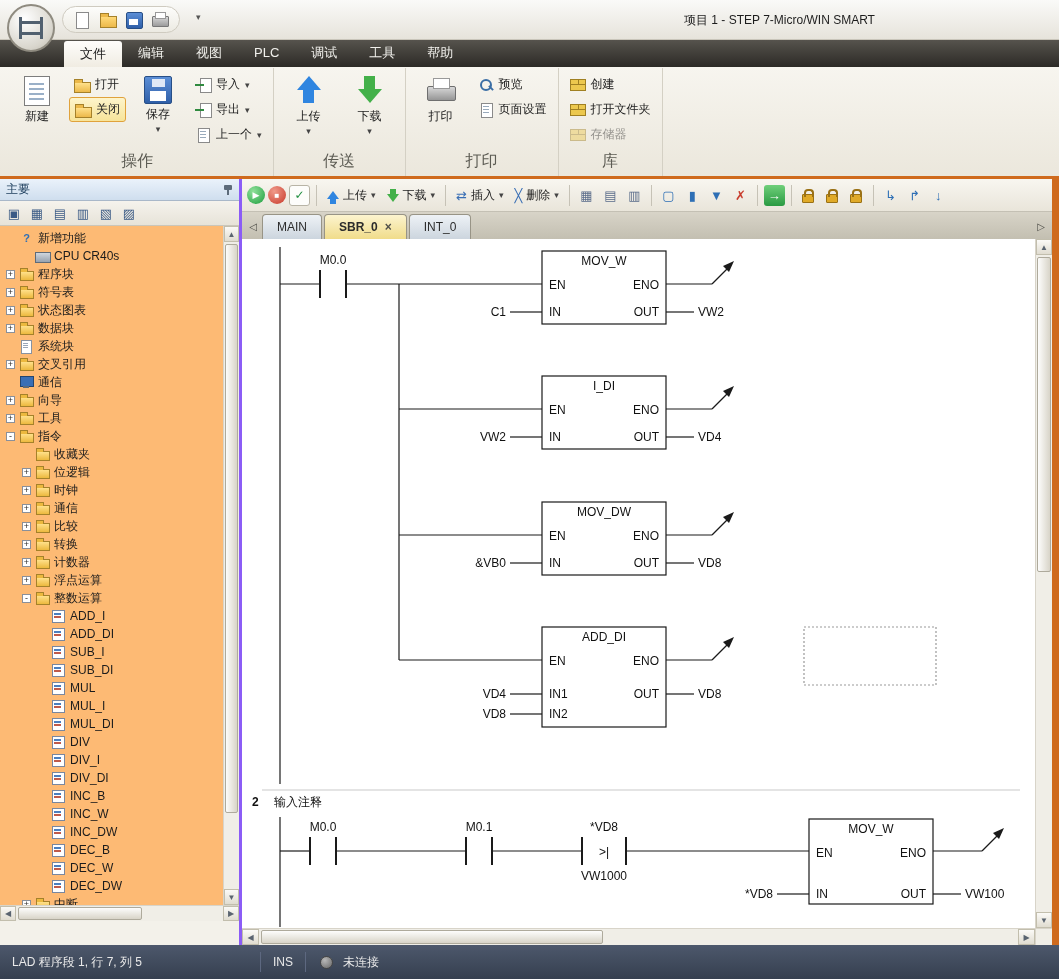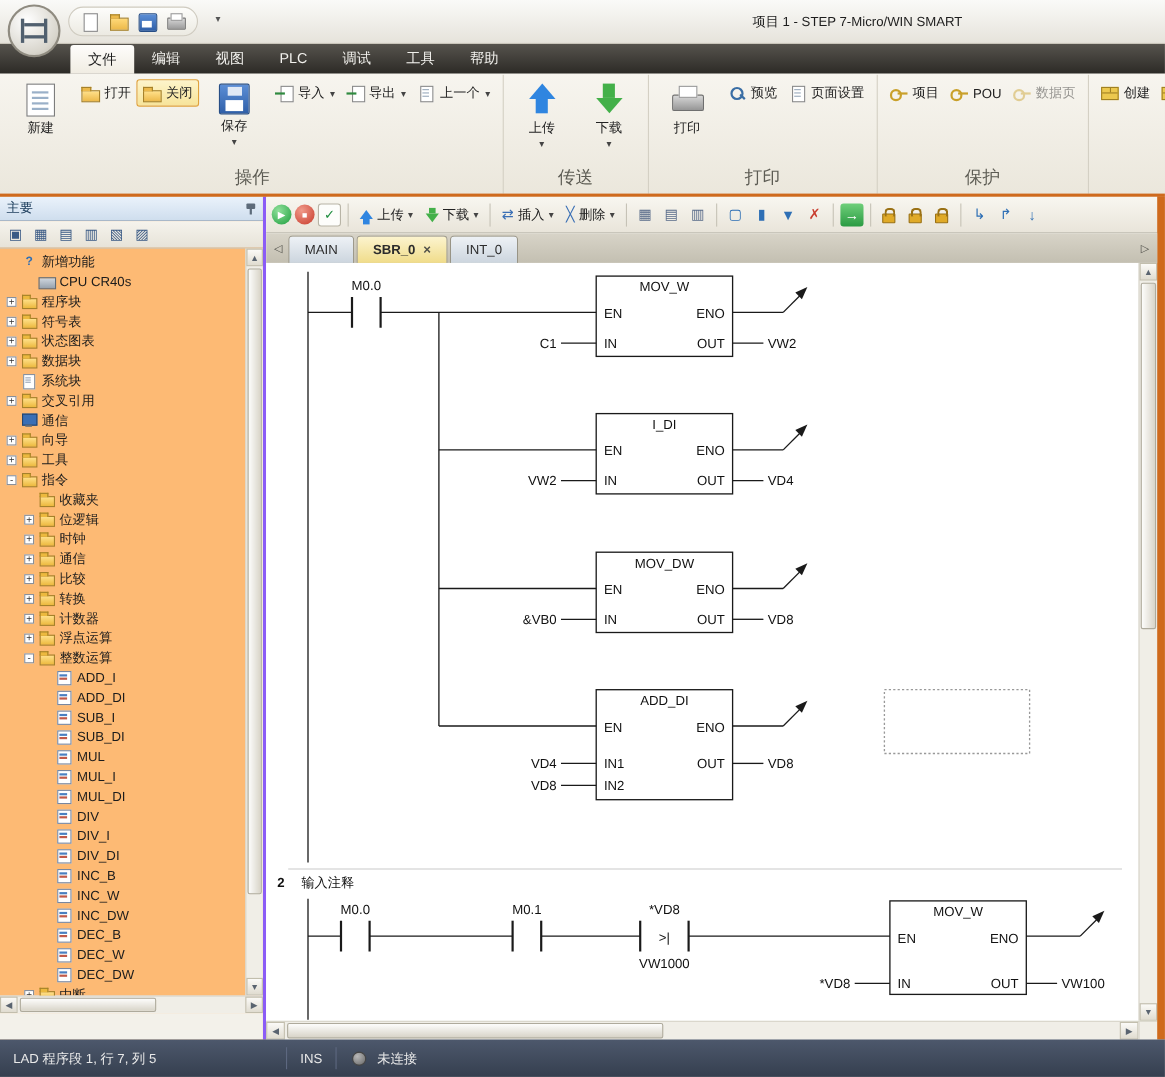--- a/index.html
+++ b/index.html
@@ -36,21 +36,21 @@
   .menu-tab { padding:0 16px; line-height:26px; color:#f1f0ec; font-size:13px; cursor:default; }
   .menu-tab.active { background:linear-gradient(#fefdfb,#f0ece2); color:#1d1d1d; border-radius:3px 3px 0 0; margin-top:1px; }
 
   
   .ribbon { height:109px; background:linear-gradient(#f7f5ef,#ebe7dc); display:flex; align-items:stretch; padding:1px 0 0 2px; }
   .rgroup { display:flex; flex-direction:column; border-right:1px solid #d4d0c4; }
   .rgroup-content { flex:1; display:flex; align-items:flex-start; padding:4px 6px 0 6px; gap:3px; }
   .rgroup-label { text-align:center; font-size:16px; color:#5d5c54; padding:1px 4px 4px; }
   .btn-big { width:58px; display:flex; flex-direction:column; align-items:center; gap:2px; padding:4px 2px 2px; border-radius:3px; }
   .btn-small { display:flex; align-items:center; gap:5px; font-size:12px; padding:2px 5px; height:25px; border-radius:3px; white-space:nowrap; }
-  .rcol { display:flex; flex-direction:row; justify-content:center; }
+  .rcol { display:flex; flex-direction:column; justify-content:center; }
   .hl { border:1px solid #e0a23c; background:linear-gradient(#fdf4cb,#f7e49a); }
   .dis { opacity:.45; }
   .caret { font-size:9px; color:#444; line-height:8px; }
   .ri { position:relative; display:inline-block; width:16px; height:16px; flex:none; }
 
   
   .i-doc32 { position:relative; width:26px; height:30px; background:#fff; border:1px solid #7d7d7d; }
   .i-doc32::after { content:""; position:absolute; left:4px; top:6px; width:15px; height:2px; background:#9ab0c8; box-shadow:0 5px 0 #9ab0c8, 0 10px 0 #9ab0c8, 0 15px 0 #9ab0c8; }
   .i-folder16::before { content:""; position:absolute; left:0; top:5px; width:15px; height:9px; background:linear-gradient(#ffe08a,#ecb94a); border:1px solid #a5812a; }
   .i-folder16::after { content:""; position:absolute; left:0; top:2px; width:7px; height:3px; background:#ecb94a; border:1px solid #a5812a; border-bottom:none; }
@@ -270,39 +270,20 @@
           </div>
           <div class="btn-small">
             <span class="ri i-page"></span>
             <span>页面设置</span>
           </div>
         </div>
       </div>
       <div class="rgroup-label">打印</div>
     </div>
 
-    <div class="rgroup">
-      <div class="rgroup-content">
-        <div class="rcol">
-          <div class="btn-small">
-            <span class="ri i-key"></span>
-            <span>项目</span>
-          </div>
-          <div class="btn-small">
-            <span class="ri i-key"></span>
-            <span>POU</span>
-          </div>
-          <div class="btn-small dis">
-            <span class="ri i-key"></span>
-            <span>数据页</span>
-          </div>
-        </div>
-      </div>
-      <div class="rgroup-label">保护</div>
-    </div>
 
     <div class="rgroup">
       <div class="rgroup-content">
         <div class="rcol">
           <div class="btn-small">
             <span class="i-brick"></span>
             <span>创建</span>
           </div>
           <div class="btn-small">
             <span class="i-brick"></span>

